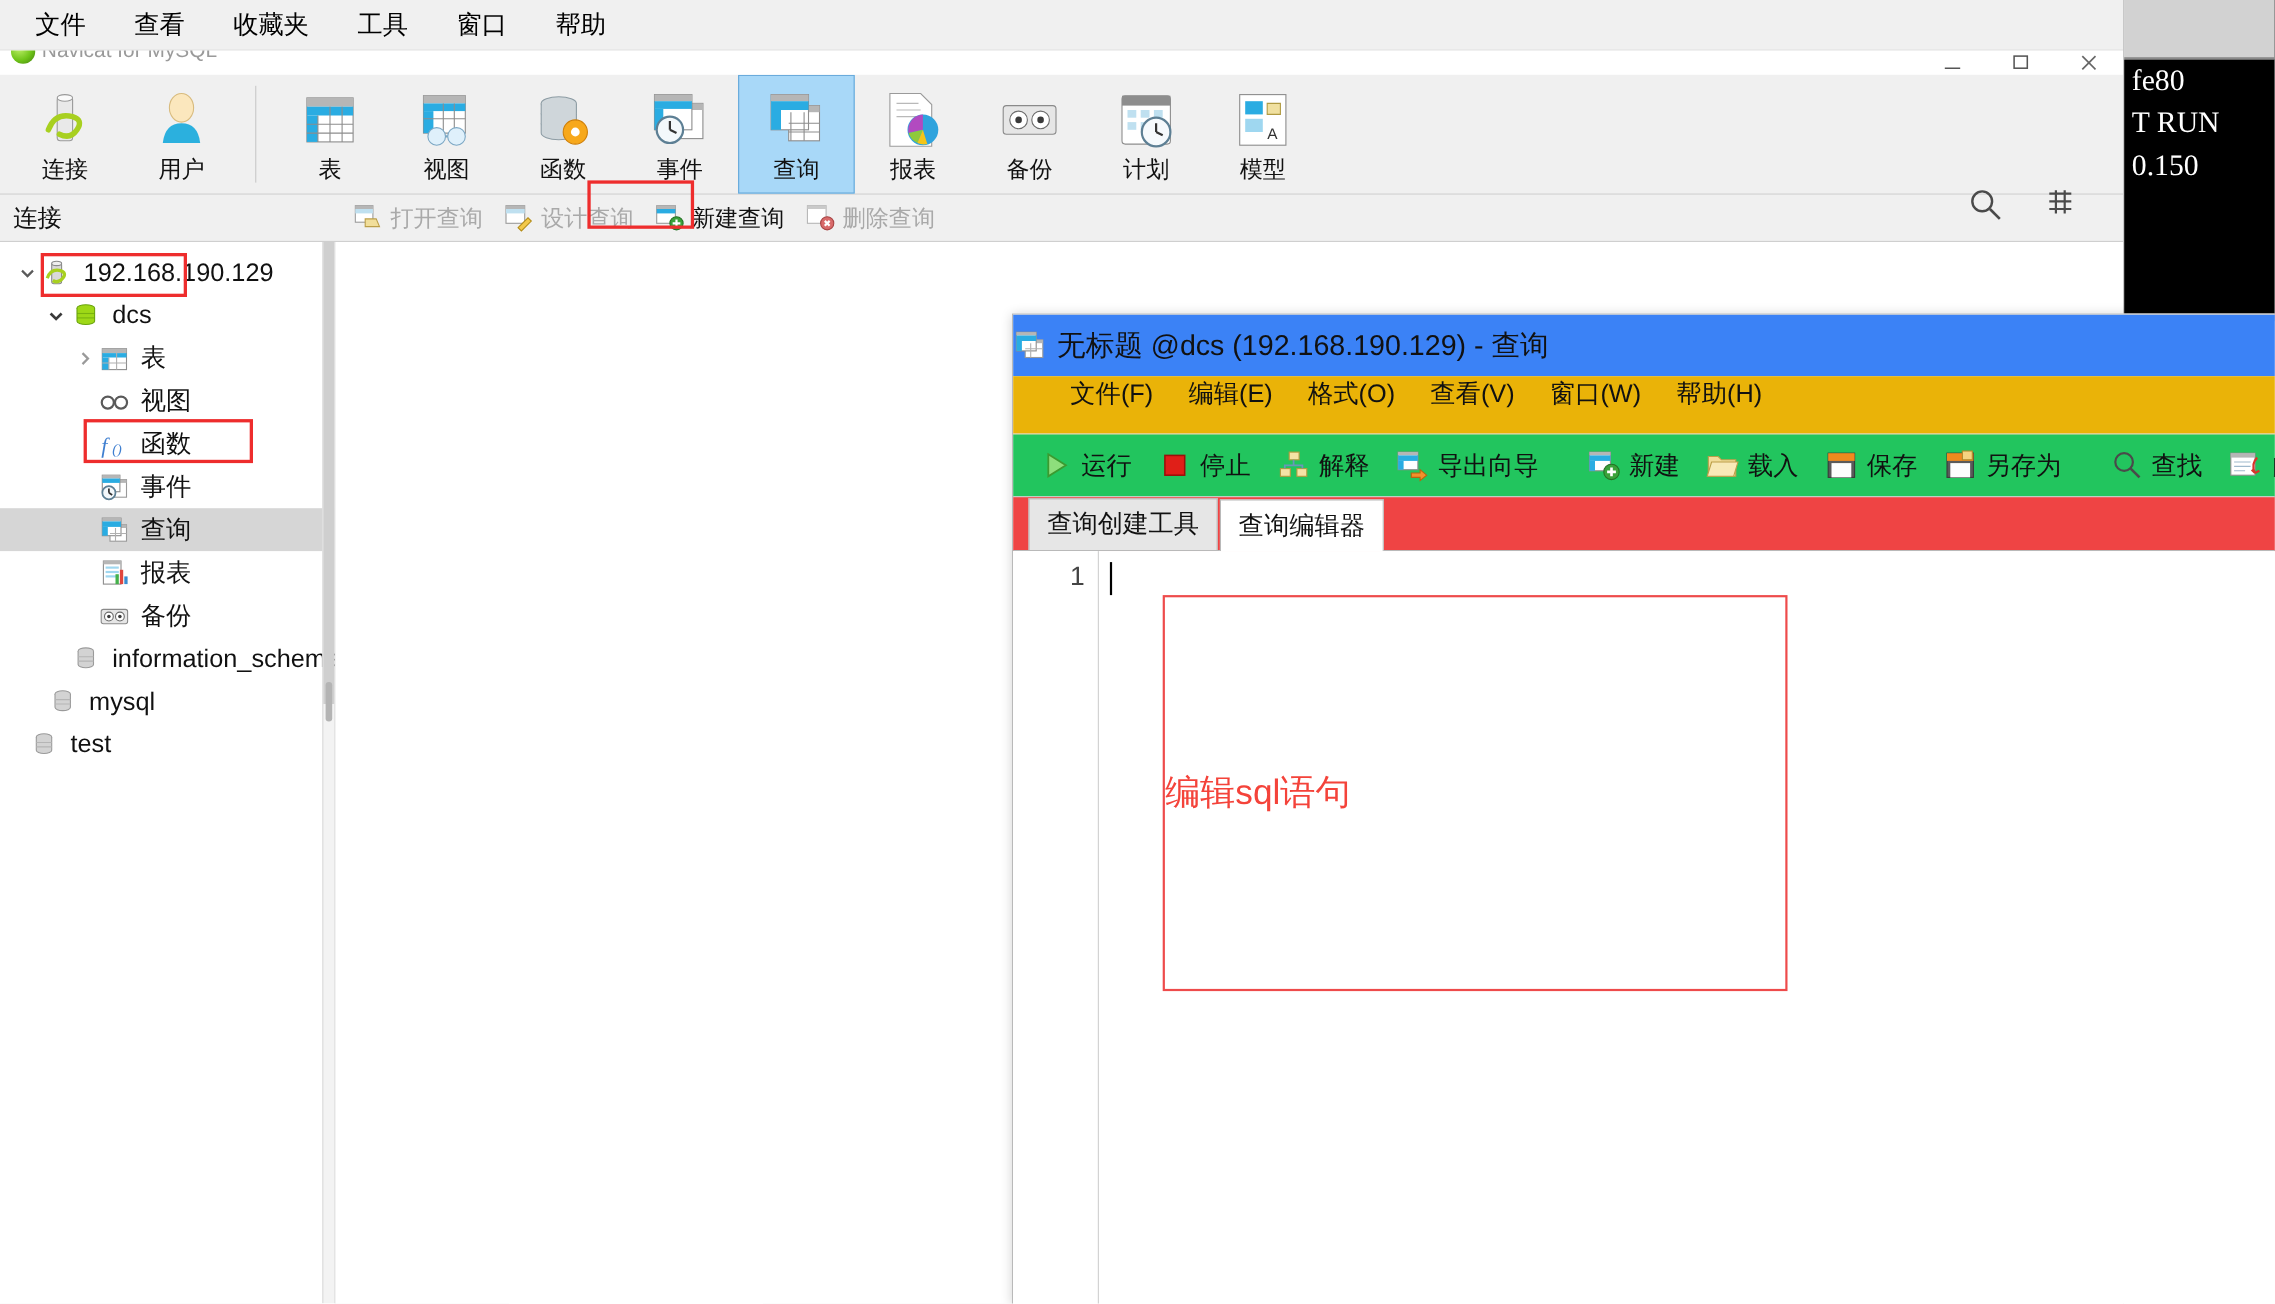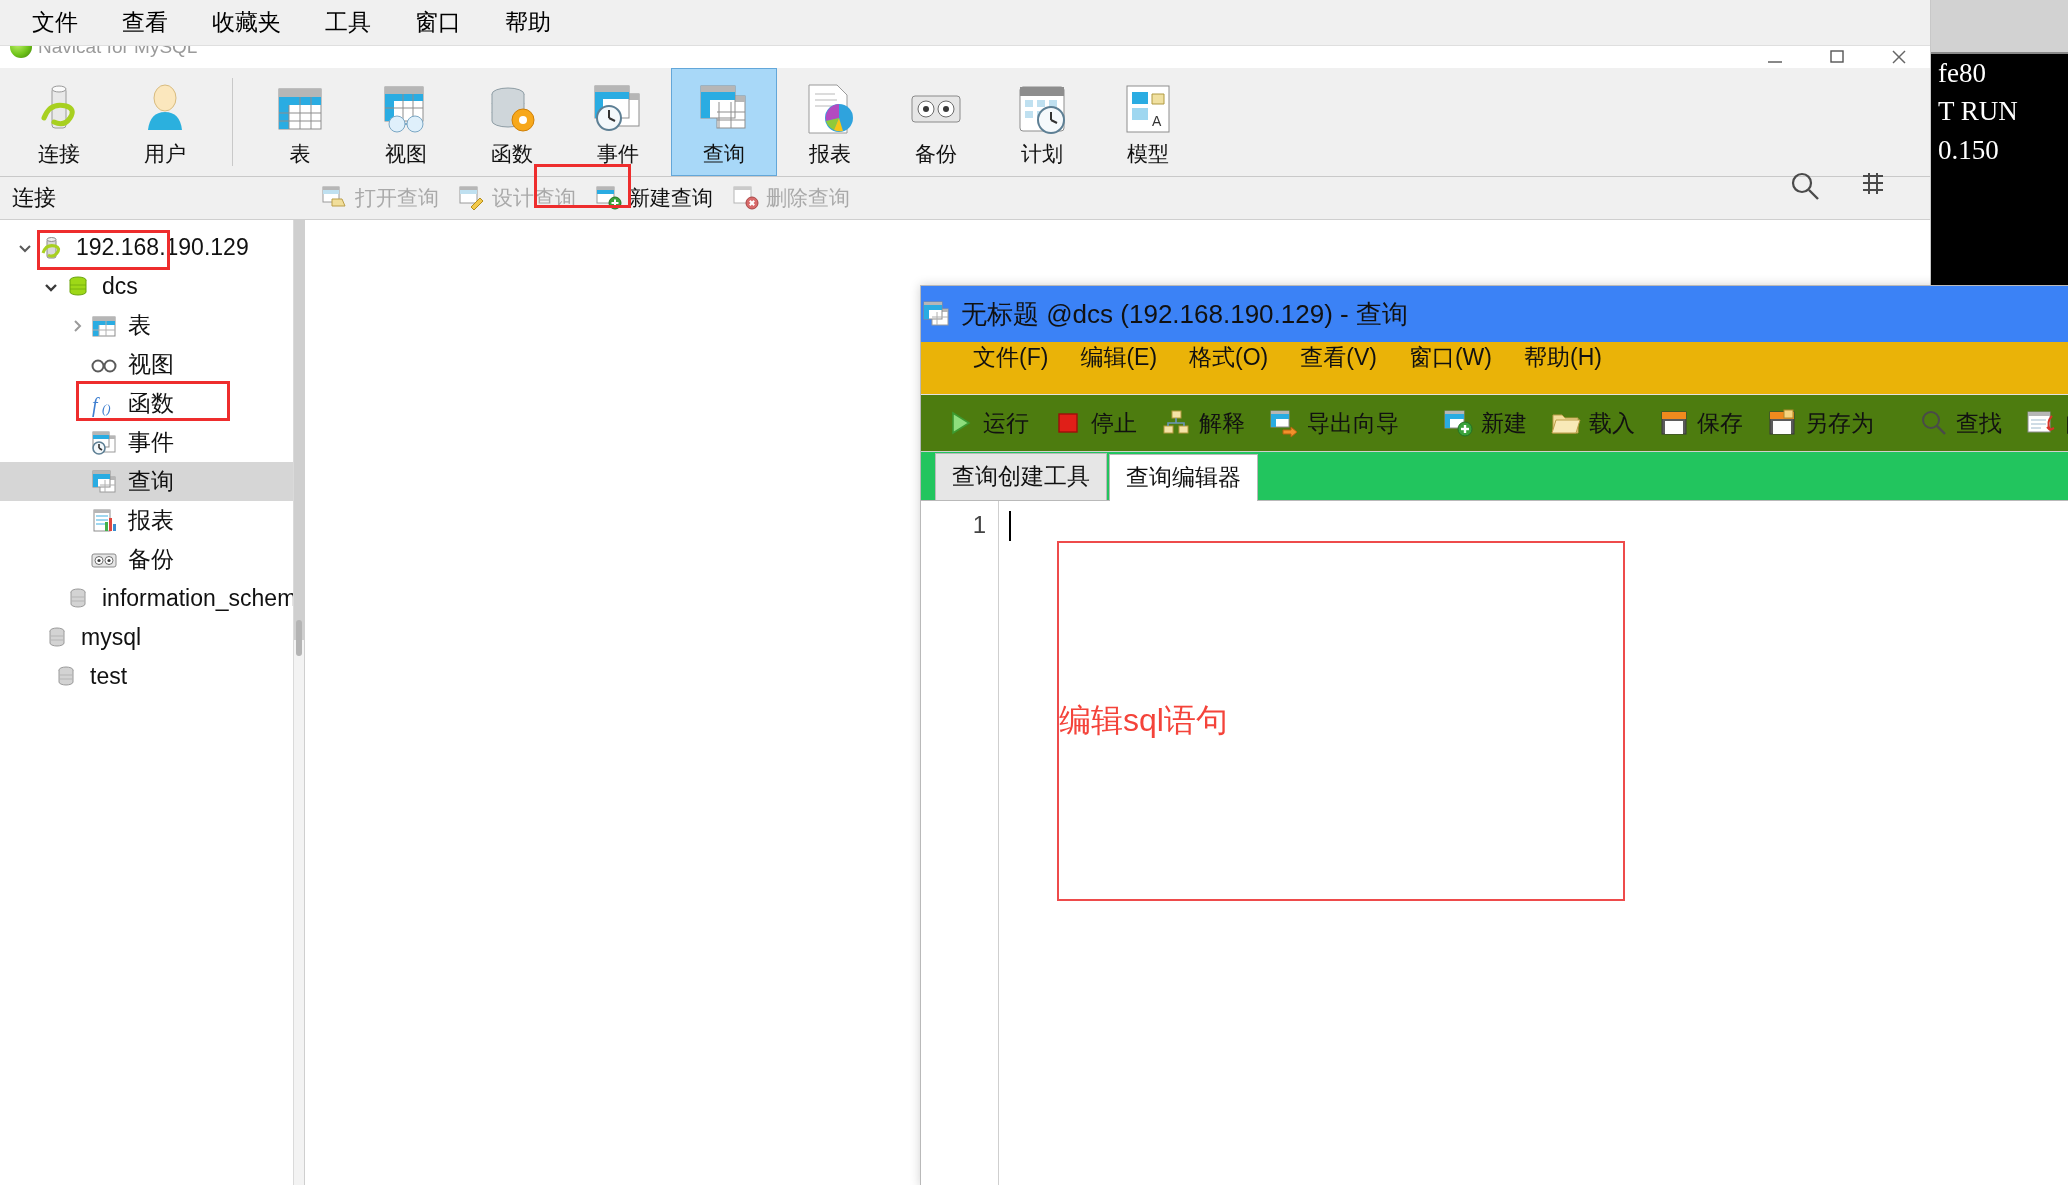--- a/index.html
+++ b/index.html
@@ -84,25 +84,25 @@
   
   #qwin{
     position:absolute;left:920px;top:285px;width:1148px;height:900px;
     background:#ffffff;border:1px solid #b9b9b9;box-shadow:0 0 10px rgba(0,0,0,.18);
     overflow:hidden;
   }
   #qw-title{height:56px;display:flex;align-items:center;background:#3b82f6;font-size:26px;color:#111;gap:10px;}
   #qw-title .ic{width:30px;height:30px;}
   #qw-menu{height:52px;display:flex;align-items:flex-start;background:#eab308;padding-left:36px;border-bottom:1px solid #e2e2e2;}
   #qw-menu .mi{font-size:23px;color:#111;padding:0 16px;}
-  #qw-toolbar{height:56px;display:flex;align-items:center;background:#4d7c0f;border-bottom:1px solid #d0d0d0;padding-left:12px;}
+  #qw-toolbar{height:56px;display:flex;align-items:center;background:#22c55e;border-bottom:1px solid #d0d0d0;padding-left:12px;}
   .tbtn{display:flex;align-items:center;gap:8px;padding:0 12px;font-size:23px;color:#111;white-space:nowrap;}
   .tbtn .ic{width:30px;height:30px;}
   .tbsep{width:1px;height:34px;background:#c6c6c6;margin:0 10px;}
-  #qw-tabs{height:48px;display:flex;align-items:flex-end;background:#22c55e;padding-left:14px;border-bottom:1px solid #b9b9b9;}
+  #qw-tabs{height:48px;display:flex;align-items:flex-end;background:#ef4444;padding-left:14px;border-bottom:1px solid #b9b9b9;}
   .qtab{font-size:23px;color:#111;padding:7px 16px 8px 16px;border:1px solid #b9b9b9;border-bottom:none;background:#e6e6e6;margin-right:2px;}
   .qtab.active{background:#ffffff;position:relative;top:1px;}
   #qw-editor{position:relative;background:#fff;height:calc(900px - 56px - 53px - 57px - 49px);display:flex;}
   #gutter{width:78px;background:#fff;border-right:1px solid #cfcfcf;text-align:right;padding-right:12px;box-sizing:border-box;padding-top:10px;font-size:24px;color:#444;}
   #codearea{flex:1;position:relative;padding-top:10px;}
   #caret{position:absolute;left:10px;top:10px;width:2px;height:30px;background:#000;}
   #annot-box{
     position:absolute;left:58px;top:40px;width:568px;height:360px;
     border:2px solid #ee4b4b;box-sizing:border-box;
     display:flex;align-items:center;justify-content:flex-start;
@@ -592,21 +592,21 @@
               </g>
               <g stroke="#b5b5b5">
                   <line x1="7" y1="12" x2="21" y2="12"></line>
                   <line x1="7" y1="16" x2="21" y2="16"></line>
                 </g>
             </svg>
           </span>
           <span>mysql</span>
         </div>
 
-        <div class="tnode" style="padding-left:52px">
+        <div class="tnode" style="padding-left:26px">
           <span class="ic">
             <svg width="28" height="28" viewBox="0 0 28 28">
               <g fill="#d3d3d3" stroke="#9a9a9a">
                 <ellipse cx="14" cy="7" rx="7" ry="3"></ellipse>
                 <path d="M7 7 v12 a7 3 0 0 0 14 0 v-12"></path>
               </g>
               <g stroke="#b5b5b5">
                   <line x1="7" y1="12" x2="21" y2="12"></line>
                   <line x1="7" y1="16" x2="21" y2="16"></line>
                 </g>

